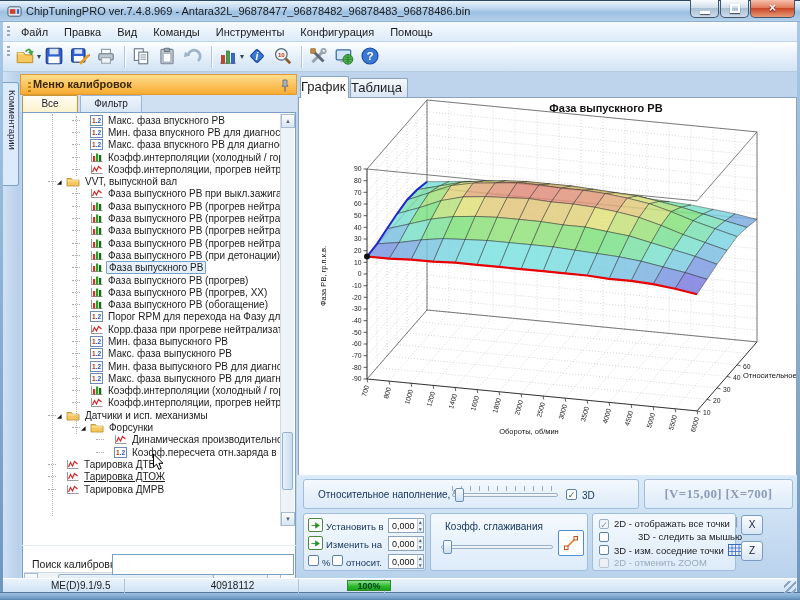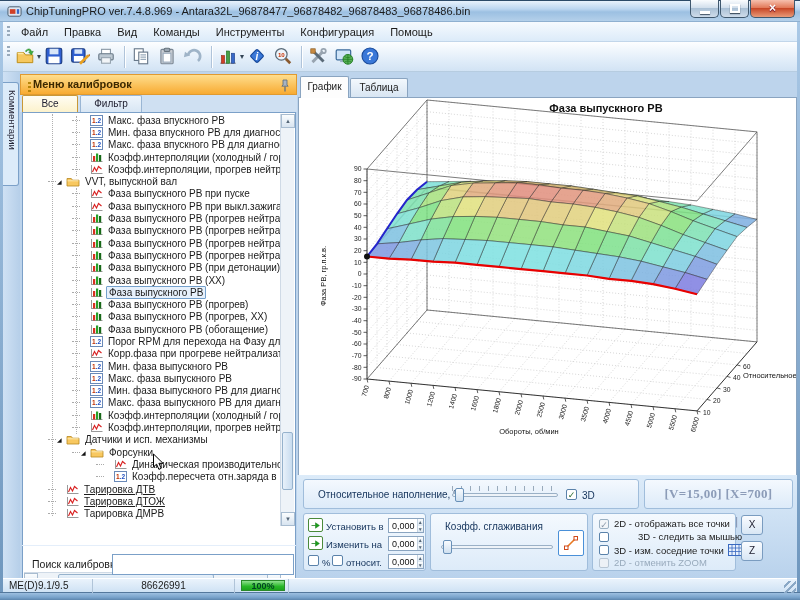--- a/index.html
+++ b/index.html
@@ -68,21 +68,21 @@
     color:#567;font-size:6px;text-align:center;line-height:12px;}
   .sthumb{position:absolute;background:linear-gradient(90deg,#e8f1fa,#c8dcef);border:1px solid #96b2cc;border-radius:2px;}
   .hthumb{background:linear-gradient(#e8f1fa,#c8dcef);}
 
   .search-row{left:22px;top:545px;width:274px;height:33px;border-top:1px solid #e4eefa;}
   .search-label{left:32px;top:558px;font-size:10.5px;color:#1b1b1b;}
   .search-input{left:112px;top:554px;width:182px;height:21px;background:#fff;border:1px solid #7ba0c8;font-size:11px;padding:2px 4px;}
 
   
   .rp-tabs-bg{left:297px;top:72px;width:500px;height:25px;background:#bdd4ec;}
-  .rp-tab{position:absolute;font-size:10px;text-align:center;color:#1b1b1b;
+  .rp-tab{position:absolute;font-size:13px;color:#1b1b1b;
     border:1px solid #8aa4c0;border-bottom:none;border-radius:2px 2px 0 0;}
   .rp-tab.active{background:#fdfdfd;z-index:5;}
   .rp-tab.inactive{background:linear-gradient(#f3f8fd,#d8e5f2);}
   .chart-page{left:298px;top:97px;width:499px;height:378px;background:#fff;border:1px solid #8aa4c0;border-bottom:none;overflow:hidden;}
 
   
   .controls{left:297px;top:475px;width:500px;height:103px;background:linear-gradient(#dcebf9,#b9d2ec);}
   .gbox{position:absolute;border:1px solid #a0bddb;border-radius:3px;background:linear-gradient(#f4f9fe,#ddebf9);}
   .clabel{position:absolute;font-size:10px;color:#13325a;white-space:nowrap;}
   .slider{position:absolute;}
@@ -105,21 +105,21 @@
   .small-lbl{position:absolute;font-size:9.5px;color:#13325a;white-space:nowrap;}
   .xzbtn{position:absolute;width:22px;height:20px;background:linear-gradient(#fafcff,#d8e6f4);border:1px solid #7a9cc0;
     border-radius:3px;font-size:10px;text-align:center;line-height:18px;color:#223;}
   .cbrow{position:absolute;display:flex;align-items:center;font-size:9.5px;color:#1b1b1b;white-space:nowrap;}
   .cbrow .cb{width:10px;height:10px;margin-right:5px;flex:none;}
   .cbrow.disabled{color:#98aabc;}
 
   
   .statusbar{left:3px;top:578px;width:794px;height:14px;background:linear-gradient(#eaf3fc,#cfe2f4);
     border-top:1px solid #fff;display:flex;font-size:10px;color:#1b1b1b;}
-  .scell{border-right:1px solid #b0c4d8;padding:1px 6px 0 6px;height:14px;}
+  .scell{border-right:1px solid #b0c4d8;padding:1px 6px 0 16px;height:14px;margin-left:32px;}
   .progress{width:44px;height:11px;margin-top:1px;background:linear-gradient(#8fe08f,#28b828 60%,#1da31d);
     border:1px solid #2a8a2a;text-align:center;font-size:9px;line-height:10px;color:#042;font-weight:bold;}
   .rgrip{position:absolute;right:1px;top:2px;width:12px;height:12px;
     background:repeating-linear-gradient(135deg,transparent 0 3px,#8aa8c6 3px 5px);}
   .cursor-arrow{z-index:99;}
 </style>
 </head>
 <body>
 
 <div class="abs titlebar">
@@ -305,32 +305,20 @@
       <div class="trow" style="padding-left: 48px;">
         <span class="stub"></span>
         <span class="arrow"></span>
         <span class="ticon">
           <svg width="13" height="11" viewBox="0 0 13 11">
             <line x1="1.5" y1="1" x2="1.5" y2="9.5" stroke="#999"></line>
             <line x1="1" y1="9.5" x2="12.5" y2="9.5" stroke="#999"></line>
             <polyline points="2.5,8 4.5,3.5 6.5,7 8.5,2.5 11.5,5" fill="none" stroke="#d82020" stroke-width="1.1"></polyline>
           </svg>
         </span>
-        <span class="tlabel">Фаза выпускного РВ при пуске</span>
-      </div>
-      <div class="trow" style="padding-left: 48px;">
-        <span class="stub"></span>
-        <span class="arrow"></span>
-        <span class="ticon">
-          <svg width="13" height="11" viewBox="0 0 13 11">
-            <line x1="1.5" y1="1" x2="1.5" y2="9.5" stroke="#999"></line>
-            <line x1="1" y1="9.5" x2="12.5" y2="9.5" stroke="#999"></line>
-            <polyline points="2.5,8 4.5,3.5 6.5,7 8.5,2.5 11.5,5" fill="none" stroke="#d82020" stroke-width="1.1"></polyline>
-          </svg>
-        </span>
         <span class="tlabel">Фаза выпускного РВ при выкл.зажигания</span>
       </div>
       <div class="trow" style="padding-left: 48px;">
         <span class="stub"></span>
         <span class="arrow"></span>
         <span class="ticon">
           <svg width="13" height="11" viewBox="0 0 13 11">
             <line x1="1.5" y1="1" x2="1.5" y2="9.5" stroke="#999"></line>
             <line x1="1" y1="9.5" x2="12.5" y2="9.5" stroke="#999"></line>
             <rect x="3" y="4" width="2.2" height="5.5" fill="#d83020"></rect>
@@ -389,169 +377,155 @@
           <svg width="13" height="11" viewBox="0 0 13 11">
             <line x1="1.5" y1="1" x2="1.5" y2="9.5" stroke="#999"></line>
             <line x1="1" y1="9.5" x2="12.5" y2="9.5" stroke="#999"></line>
             <rect x="3" y="4" width="2.2" height="5.5" fill="#d83020"></rect>
             <rect x="6" y="1.5" width="2.2" height="8" fill="#28a028"></rect>
             <rect x="9" y="3" width="2.2" height="6.5" fill="#186818"></rect>
           </svg>
         </span>
         <span class="tlabel">Фаза выпускного РВ (при детонации)</span>
       </div>
-      <div class="trow" style="padding-left: 48px;">
+      <div class="trow sel" style="padding-left: 48px;">
         <span class="stub"></span>
         <span class="arrow"></span>
         <span class="ticon">
           <svg width="13" height="11" viewBox="0 0 13 11">
             <line x1="1.5" y1="1" x2="1.5" y2="9.5" stroke="#999"></line>
             <line x1="1" y1="9.5" x2="12.5" y2="9.5" stroke="#999"></line>
             <rect x="3" y="4" width="2.2" height="5.5" fill="#d83020"></rect>
             <rect x="6" y="1.5" width="2.2" height="8" fill="#28a028"></rect>
             <rect x="9" y="3" width="2.2" height="6.5" fill="#186818"></rect>
           </svg>
         </span>
-        <span class="tlabel">Фаза выпускного РВ (ХХ)</span>
-      </div>
-      <div class="trow sel" style="padding-left: 48px;">
+        <span class="tlabel tsel">Фаза выпускного РВ</span>
+      </div>
+      <div class="trow" style="padding-left: 48px;">
         <span class="stub"></span>
         <span class="arrow"></span>
         <span class="ticon">
           <svg width="13" height="11" viewBox="0 0 13 11">
             <line x1="1.5" y1="1" x2="1.5" y2="9.5" stroke="#999"></line>
             <line x1="1" y1="9.5" x2="12.5" y2="9.5" stroke="#999"></line>
             <rect x="3" y="4" width="2.2" height="5.5" fill="#d83020"></rect>
             <rect x="6" y="1.5" width="2.2" height="8" fill="#28a028"></rect>
             <rect x="9" y="3" width="2.2" height="6.5" fill="#186818"></rect>
           </svg>
         </span>
-        <span class="tlabel tsel">Фаза выпускного РВ</span>
+        <span class="tlabel">Фаза выпускного РВ (прогрев)</span>
       </div>
       <div class="trow" style="padding-left: 48px;">
         <span class="stub"></span>
         <span class="arrow"></span>
         <span class="ticon">
           <svg width="13" height="11" viewBox="0 0 13 11">
             <line x1="1.5" y1="1" x2="1.5" y2="9.5" stroke="#999"></line>
             <line x1="1" y1="9.5" x2="12.5" y2="9.5" stroke="#999"></line>
             <rect x="3" y="4" width="2.2" height="5.5" fill="#d83020"></rect>
             <rect x="6" y="1.5" width="2.2" height="8" fill="#28a028"></rect>
             <rect x="9" y="3" width="2.2" height="6.5" fill="#186818"></rect>
           </svg>
         </span>
-        <span class="tlabel">Фаза выпускного РВ (прогрев)</span>
+        <span class="tlabel">Фаза выпускного РВ (прогрев, ХХ)</span>
       </div>
       <div class="trow" style="padding-left: 48px;">
         <span class="stub"></span>
         <span class="arrow"></span>
         <span class="ticon">
           <svg width="13" height="11" viewBox="0 0 13 11">
             <line x1="1.5" y1="1" x2="1.5" y2="9.5" stroke="#999"></line>
             <line x1="1" y1="9.5" x2="12.5" y2="9.5" stroke="#999"></line>
             <rect x="3" y="4" width="2.2" height="5.5" fill="#d83020"></rect>
             <rect x="6" y="1.5" width="2.2" height="8" fill="#28a028"></rect>
             <rect x="9" y="3" width="2.2" height="6.5" fill="#186818"></rect>
           </svg>
         </span>
-        <span class="tlabel">Фаза выпускного РВ (прогрев, ХХ)</span>
+        <span class="tlabel">Фаза выпускного РВ (обогащение)</span>
+      </div>
+      <div class="trow" style="padding-left: 48px;">
+        <span class="stub"></span>
+        <span class="arrow"></span>
+        <span class="ticon">
+          <svg width="13" height="11" viewBox="0 0 13 11">
+            <rect x=".5" y=".5" width="12" height="10" fill="#fff" stroke="#6a8ab8"></rect>
+            <text x="6.5" y="8" text-anchor="middle" font-size="6.5" font-weight="bold" fill="#c03000">1<tspan fill="#2050c0">.2</tspan></text>
+          </svg>
+        </span>
+        <span class="tlabel">Порог RPM для перехода на Фазу для режима ХХ</span>
+      </div>
+      <div class="trow" style="padding-left: 48px;">
+        <span class="stub"></span>
+        <span class="arrow"></span>
+        <span class="ticon">
+          <svg width="13" height="11" viewBox="0 0 13 11">
+            <line x1="1.5" y1="1" x2="1.5" y2="9.5" stroke="#999"></line>
+            <line x1="1" y1="9.5" x2="12.5" y2="9.5" stroke="#999"></line>
+            <polyline points="2.5,8 4.5,3.5 6.5,7 8.5,2.5 11.5,5" fill="none" stroke="#d82020" stroke-width="1.1"></polyline>
+          </svg>
+        </span>
+        <span class="tlabel">Корр.фаза при прогреве нейтрализатора</span>
+      </div>
+      <div class="trow" style="padding-left: 48px;">
+        <span class="stub"></span>
+        <span class="arrow"></span>
+        <span class="ticon">
+          <svg width="13" height="11" viewBox="0 0 13 11">
+            <rect x=".5" y=".5" width="12" height="10" fill="#fff" stroke="#6a8ab8"></rect>
+            <text x="6.5" y="8" text-anchor="middle" font-size="6.5" font-weight="bold" fill="#c03000">1<tspan fill="#2050c0">.2</tspan></text>
+          </svg>
+        </span>
+        <span class="tlabel">Мин. фаза выпускного РВ</span>
+      </div>
+      <div class="trow" style="padding-left: 48px;">
+        <span class="stub"></span>
+        <span class="arrow"></span>
+        <span class="ticon">
+          <svg width="13" height="11" viewBox="0 0 13 11">
+            <rect x=".5" y=".5" width="12" height="10" fill="#fff" stroke="#6a8ab8"></rect>
+            <text x="6.5" y="8" text-anchor="middle" font-size="6.5" font-weight="bold" fill="#c03000">1<tspan fill="#2050c0">.2</tspan></text>
+          </svg>
+        </span>
+        <span class="tlabel">Макс. фаза выпускного РВ</span>
+      </div>
+      <div class="trow" style="padding-left: 48px;">
+        <span class="stub"></span>
+        <span class="arrow"></span>
+        <span class="ticon">
+          <svg width="13" height="11" viewBox="0 0 13 11">
+            <rect x=".5" y=".5" width="12" height="10" fill="#fff" stroke="#6a8ab8"></rect>
+            <text x="6.5" y="8" text-anchor="middle" font-size="6.5" font-weight="bold" fill="#c03000">1<tspan fill="#2050c0">.2</tspan></text>
+          </svg>
+        </span>
+        <span class="tlabel">Мин. фаза выпускного РВ для диагностики</span>
+      </div>
+      <div class="trow" style="padding-left: 48px;">
+        <span class="stub"></span>
+        <span class="arrow"></span>
+        <span class="ticon">
+          <svg width="13" height="11" viewBox="0 0 13 11">
+            <rect x=".5" y=".5" width="12" height="10" fill="#fff" stroke="#6a8ab8"></rect>
+            <text x="6.5" y="8" text-anchor="middle" font-size="6.5" font-weight="bold" fill="#c03000">1<tspan fill="#2050c0">.2</tspan></text>
+          </svg>
+        </span>
+        <span class="tlabel">Макс. фаза выпускного РВ для диагностики</span>
       </div>
       <div class="trow" style="padding-left: 48px;">
         <span class="stub"></span>
         <span class="arrow"></span>
         <span class="ticon">
           <svg width="13" height="11" viewBox="0 0 13 11">
             <line x1="1.5" y1="1" x2="1.5" y2="9.5" stroke="#999"></line>
             <line x1="1" y1="9.5" x2="12.5" y2="9.5" stroke="#999"></line>
             <rect x="3" y="4" width="2.2" height="5.5" fill="#d83020"></rect>
             <rect x="6" y="1.5" width="2.2" height="8" fill="#28a028"></rect>
             <rect x="9" y="3" width="2.2" height="6.5" fill="#186818"></rect>
           </svg>
         </span>
-        <span class="tlabel">Фаза выпускного РВ (обогащение)</span>
-      </div>
-      <div class="trow" style="padding-left: 48px;">
-        <span class="stub"></span>
-        <span class="arrow"></span>
-        <span class="ticon">
-          <svg width="13" height="11" viewBox="0 0 13 11">
-            <rect x=".5" y=".5" width="12" height="10" fill="#fff" stroke="#6a8ab8"></rect>
-            <text x="6.5" y="8" text-anchor="middle" font-size="6.5" font-weight="bold" fill="#c03000">1<tspan fill="#2050c0">.2</tspan></text>
-          </svg>
-        </span>
-        <span class="tlabel">Порог RPM для перехода на Фазу для режима ХХ</span>
-      </div>
-      <div class="trow" style="padding-left: 48px;">
-        <span class="stub"></span>
-        <span class="arrow"></span>
-        <span class="ticon">
-          <svg width="13" height="11" viewBox="0 0 13 11">
-            <line x1="1.5" y1="1" x2="1.5" y2="9.5" stroke="#999"></line>
-            <line x1="1" y1="9.5" x2="12.5" y2="9.5" stroke="#999"></line>
-            <polyline points="2.5,8 4.5,3.5 6.5,7 8.5,2.5 11.5,5" fill="none" stroke="#d82020" stroke-width="1.1"></polyline>
-          </svg>
-        </span>
-        <span class="tlabel">Корр.фаза при прогреве нейтрализатора</span>
-      </div>
-      <div class="trow" style="padding-left: 48px;">
-        <span class="stub"></span>
-        <span class="arrow"></span>
-        <span class="ticon">
-          <svg width="13" height="11" viewBox="0 0 13 11">
-            <rect x=".5" y=".5" width="12" height="10" fill="#fff" stroke="#6a8ab8"></rect>
-            <text x="6.5" y="8" text-anchor="middle" font-size="6.5" font-weight="bold" fill="#c03000">1<tspan fill="#2050c0">.2</tspan></text>
-          </svg>
-        </span>
-        <span class="tlabel">Мин. фаза выпускного РВ</span>
-      </div>
-      <div class="trow" style="padding-left: 48px;">
-        <span class="stub"></span>
-        <span class="arrow"></span>
-        <span class="ticon">
-          <svg width="13" height="11" viewBox="0 0 13 11">
-            <rect x=".5" y=".5" width="12" height="10" fill="#fff" stroke="#6a8ab8"></rect>
-            <text x="6.5" y="8" text-anchor="middle" font-size="6.5" font-weight="bold" fill="#c03000">1<tspan fill="#2050c0">.2</tspan></text>
-          </svg>
-        </span>
-        <span class="tlabel">Макс. фаза выпускного РВ</span>
-      </div>
-      <div class="trow" style="padding-left: 48px;">
-        <span class="stub"></span>
-        <span class="arrow"></span>
-        <span class="ticon">
-          <svg width="13" height="11" viewBox="0 0 13 11">
-            <rect x=".5" y=".5" width="12" height="10" fill="#fff" stroke="#6a8ab8"></rect>
-            <text x="6.5" y="8" text-anchor="middle" font-size="6.5" font-weight="bold" fill="#c03000">1<tspan fill="#2050c0">.2</tspan></text>
-          </svg>
-        </span>
-        <span class="tlabel">Мин. фаза выпускного РВ для диагностики</span>
-      </div>
-      <div class="trow" style="padding-left: 48px;">
-        <span class="stub"></span>
-        <span class="arrow"></span>
-        <span class="ticon">
-          <svg width="13" height="11" viewBox="0 0 13 11">
-            <rect x=".5" y=".5" width="12" height="10" fill="#fff" stroke="#6a8ab8"></rect>
-            <text x="6.5" y="8" text-anchor="middle" font-size="6.5" font-weight="bold" fill="#c03000">1<tspan fill="#2050c0">.2</tspan></text>
-          </svg>
-        </span>
-        <span class="tlabel">Макс. фаза выпускного РВ для диагностики</span>
-      </div>
-      <div class="trow" style="padding-left: 48px;">
-        <span class="stub"></span>
-        <span class="arrow"></span>
-        <span class="ticon">
-          <svg width="13" height="11" viewBox="0 0 13 11">
-            <line x1="1.5" y1="1" x2="1.5" y2="9.5" stroke="#999"></line>
-            <line x1="1" y1="9.5" x2="12.5" y2="9.5" stroke="#999"></line>
-            <rect x="3" y="4" width="2.2" height="5.5" fill="#d83020"></rect>
-            <rect x="6" y="1.5" width="2.2" height="8" fill="#28a028"></rect>
-            <rect x="9" y="3" width="2.2" height="6.5" fill="#186818"></rect>
-          </svg>
-        </span>
         <span class="tlabel">Коэфф.интерполяции (холодный / горячий )</span>
       </div>
       <div class="trow" style="padding-left: 48px;">
         <span class="stub"></span>
         <span class="arrow"></span>
         <span class="ticon">
           <svg width="13" height="11" viewBox="0 0 13 11">
             <line x1="1.5" y1="1" x2="1.5" y2="9.5" stroke="#999"></line>
             <line x1="1" y1="9.5" x2="12.5" y2="9.5" stroke="#999"></line>
             <polyline points="2.5,8 4.5,3.5 6.5,7 8.5,2.5 11.5,5" fill="none" stroke="#d82020" stroke-width="1.1"></polyline>
@@ -597,21 +571,21 @@
         <span class="stub"></span>
         <span class="arrow"></span>
         <span class="ticon">
           <svg width="13" height="11" viewBox="0 0 13 11">
             <rect x=".5" y=".5" width="12" height="10" fill="#fff" stroke="#6a8ab8"></rect>
             <text x="6.5" y="8" text-anchor="middle" font-size="6.5" font-weight="bold" fill="#c03000">1<tspan fill="#2050c0">.2</tspan></text>
           </svg>
         </span>
         <span class="tlabel">Коэфф.пересчета отн.заряда в время впрыска</span>
       </div>
-      <div class="trow" style="padding-left: 24px; text-decoration: underline;">
+      <div class="trow" style="padding-left: 24px;">
         <span class="stub"></span>
         <span class="arrow"></span>
         <span class="ticon">
           <svg width="13" height="11" viewBox="0 0 13 11">
             <line x1="1.5" y1="1" x2="1.5" y2="9.5" stroke="#999"></line>
             <line x1="1" y1="9.5" x2="12.5" y2="9.5" stroke="#999"></line>
             <polyline points="2.5,8 4.5,3.5 6.5,7 8.5,2.5 11.5,5" fill="none" stroke="#d82020" stroke-width="1.1"></polyline>
           </svg>
         </span>
         <span class="tlabel">Тарировка ДТВ</span>
@@ -1033,18 +1007,18 @@
         <span>2D - отменить ZOOM</span>
       </span>
   </div>
 
   <div class="xzbtn" style="left:444px;top:40px;">X</div>
   <div class="xzbtn" style="left:444px;top:66px;">Z</div>
 </div>
 
 <div class="abs statusbar">
   <span class="scell" style="width:90px;">ME(D)9.1/9.5</span>
-  <span class="scell" style="width:142px;text-align:center;">86626991</span>
+  <span class="scell" style="width:142px;text-align:center;">40918112</span>
   <span class="scell" style="width:54px;padding-top:0;"><span class="progress" style="display:inline-block;">100%</span></span>
   <span class="scell" style="flex:1;border-right:none;position:relative;">
       <span class="rgrip"></span>
     </span>
 </div>
 
 </body></html>

